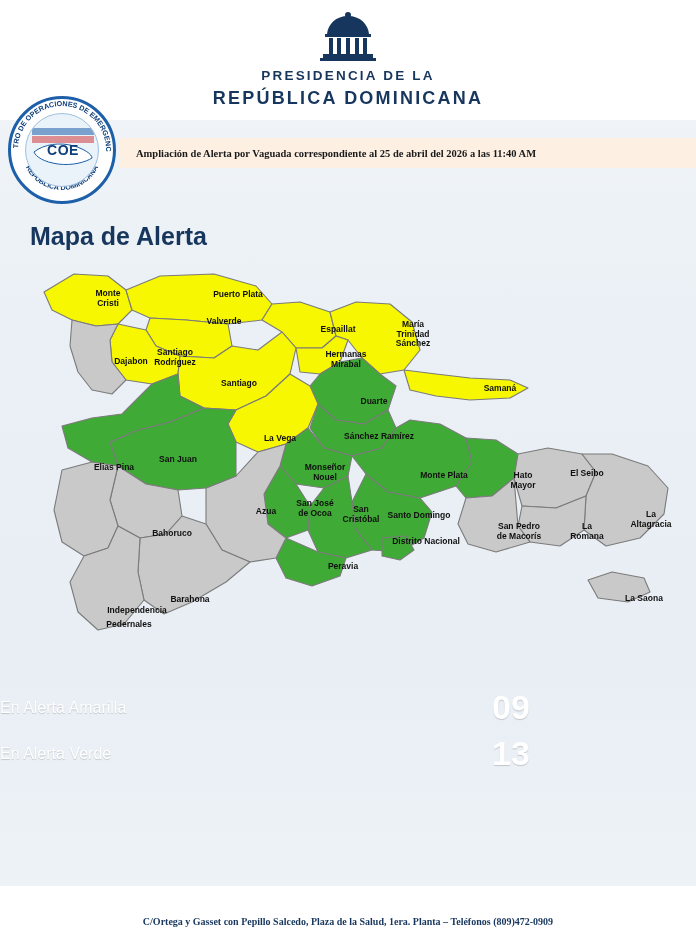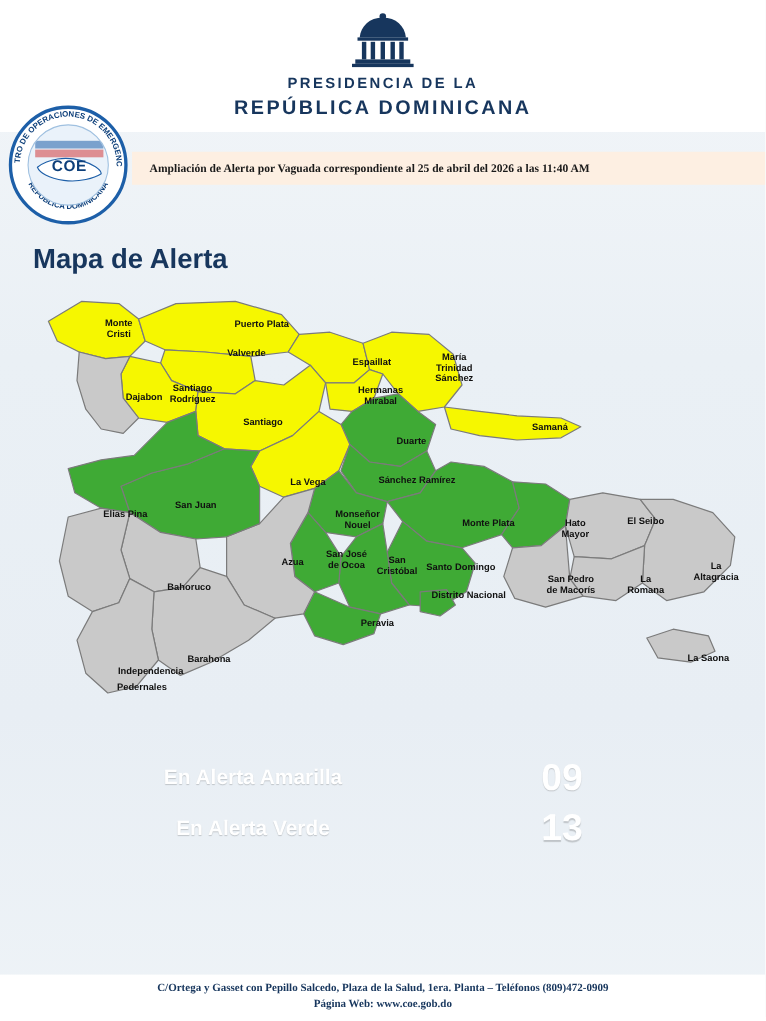--- a/index.html
+++ b/index.html
@@ -169,23 +169,23 @@
   .count-row {
     position: absolute;
     width: 696px;
     display: flex;
     align-items: center;
   }
   .count-row.r1 { top: 10px; }
   .count-row.r2 { top: 56px; }
   .count-label {
     width: 460px;
-    text-align: center;
-    font-size: 19px;
-    font-weight: bold;
+    text-align: left;
+    font-size: 16px;
+    font-weight: normal;
     color: #ffffff;
     text-shadow: 0 1px 1px rgba(0,0,0,0.18);
   }
   .count-value {
     width: 150px;
     padding-left: 32px;
     font-size: 34px;
     font-weight: bold;
     color: #ffffff;
     text-shadow: 0 1px 1px rgba(0,0,0,0.18);
@@ -200,20 +200,21 @@
     height: 42px;
     background: #ffffff;
     text-align: center;
   }
   .footer-line {
     font-size: 10px;
     color: #17365d;
     font-weight: bold;
     font-family: "Liberation Serif", serif;
     line-height: 14px;
+    margin-top: 23px;
   }
   .footer-line.l1 { padding-top: 6px; }
 </style>
 </head>
 <body>
 
 <div id="page">
 
   <div class="header">
     <svg class="crest" viewBox="0 0 62 52">

